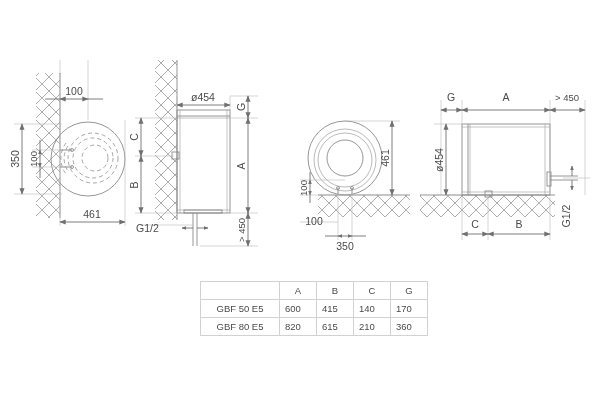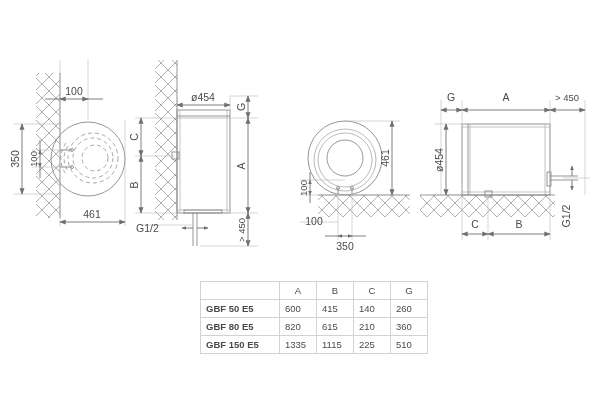--- a/index.html
+++ b/index.html
@@ -23,21 +23,21 @@
   }
   #spec-table td,#spec-table th{
     border:1px solid #d2d2d2;
     padding:2px 5px;
     font-weight:normal;
     height:13px;
     line-height:13px;
     white-space:nowrap;
   }
   #spec-table th{text-align:center;color:#4a4a4a;}
-  #spec-table td.model{text-align:left;width:68px;font-weight:bold;}
+  #spec-table td.model{text-align:center;width:68px;}
   #spec-table td.val{text-align:left;width:26px;}
   #spec-table th.blank{width:68px;}
   #spec-table th.col{width:26px;}
 </style>
 </head>
 <body>
 
 <div id="stage">
 
   <svg class="draw" viewBox="0 0 600 420">
@@ -260,32 +260,25 @@
         <th class="col">C</th>
         <th class="col">G</th>
       </tr>
     </thead>
     <tbody>
       <tr>
         <td class="model">GBF 50 E5</td>
         <td class="val">600</td>
         <td class="val">415</td>
         <td class="val">140</td>
-        <td class="val">260</td>
+        <td class="val">170</td>
       </tr>
       <tr>
         <td class="model">GBF 80 E5</td>
         <td class="val">820</td>
         <td class="val">615</td>
         <td class="val">210</td>
         <td class="val">360</td>
       </tr>
-      <tr>
-        <td class="model">GBF 150 E5</td>
-        <td class="val">1335</td>
-        <td class="val">1115</td>
-        <td class="val">225</td>
-        <td class="val">510</td>
-      </tr>
     </tbody>
   </table>
 
 </div>
 
 </body></html>

